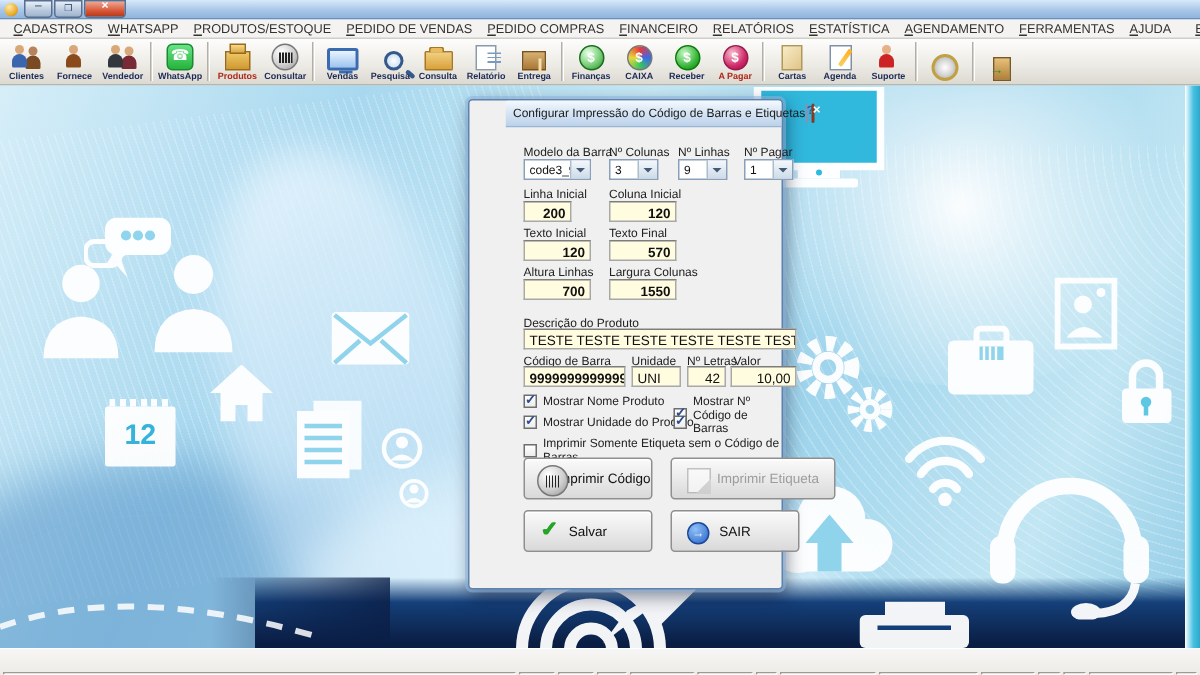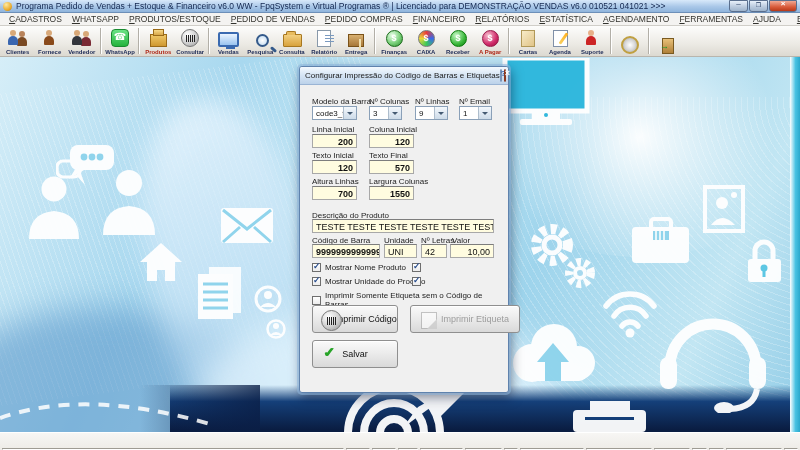--- a/index.html
+++ b/index.html
@@ -114,23 +114,23 @@
   .band-fade{position:absolute;left:140px;top:328px;width:120px;height:47px;
     background:linear-gradient(90deg,rgba(10,30,70,0),rgba(10,30,70,.8));}
   .strip-r{position:absolute;left:790px;top:0;width:10px;height:375px;
     background:linear-gradient(90deg,#ffffff,#49c2e2 55%,#2aa8cc);}
   .wicon{position:absolute;opacity:.95;}
   .cal{position:absolute;left:70px;top:214px;width:47px;height:40px;background:#fff;border-radius:2px;opacity:.95;}
   .cal::before{content:"";position:absolute;top:-5px;left:3px;right:3px;height:5px;
     background:repeating-linear-gradient(90deg,#fff 0 4px,rgba(255,255,255,0) 4px 7px);}
   .cal .day{position:absolute;left:0;right:0;top:9px;text-align:center;font-size:19px;font-weight:bold;color:#2fb2da;}
   
-  .dialog{position:absolute;left:299px;top:9px;width:210px;height:327px;box-sizing:border-box;
+  .dialog{position:absolute;left:312px;top:9px;width:210px;height:327px;box-sizing:border-box;
     background:#f0f0f0;border:1px solid #5f82ad;border-radius:3px;
-    box-shadow:0 0 0 2px rgba(140,180,220,.55),2px 4px 12px rgba(0,10,40,.5);}
+    box-shadow:0 0 0 2px rgba(140,180,220,.55),2px 4px 12px rgba(0,10,40,.5);padding-left:24px;}
   .dtitle{height:17px;border-radius:2px 2px 0 0;display:flex;align-items:center;
     background:linear-gradient(#f4f9fe,#d8e6f5 45%,#bcd2ea);border-bottom:1px solid #9ab4d4;}
   .dtitle .txt{font-size:8px;color:#1a1a1a;padding-left:5px;flex:1;white-space:nowrap;}
   .db{height:11px;border-radius:2px;margin-right:2px;border:1px solid #7a96ba;position:relative;
     background:linear-gradient(#f2f7fd,#cfe0f3);}
   .db.help{width:15px;}
   .db.help::after{content:"?";position:absolute;left:0;right:0;top:-1px;text-align:center;
     font-size:8px;font-weight:bold;color:#2a5aa8;}
   .db.close{width:24px;background:linear-gradient(#f0a890,#dd6644 55%,#c23a1a);border-color:#8a3a22;}
   .db.close::after{content:"×";position:absolute;left:0;right:0;top:-2px;text-align:center;
@@ -140,21 +140,21 @@
   .combo{position:absolute;height:14px;box-sizing:border-box;border:1px solid #8aa0b8;background:#fff;
     display:flex;align-items:center;}
   .combo .val{flex:1;padding-left:3px;font-size:8px;color:#111;white-space:nowrap;overflow:hidden;}
   .combo .arr{width:12px;height:100%;border-left:1px solid #aebdcc;position:relative;
     background:linear-gradient(#f4f8fc,#cddbe9);}
   .combo .arr::after{content:"";position:absolute;left:3px;top:5px;border:3px solid transparent;border-top-color:#445a72;}
   .yf{position:absolute;height:14px;box-sizing:border-box;border:1px solid #a8a8a8;border-top-color:#7d7d7d;
     background:#fffce0;font-size:9px;color:#101010;padding:2px 3px 0;white-space:nowrap;overflow:hidden;}
   .yf.num{text-align:right;font-weight:bold;}
   .yf.bold{font-weight:bold;}
-  .yf.ctr{text-align:left;}
+  .yf.ctr{text-align:right;}
   .yf.rt{text-align:right;}
   .cbrow{position:absolute;display:flex;align-items:center;}
   .cbx{width:9px;height:9px;box-sizing:border-box;border:1px solid #6e6e6e;background:linear-gradient(#fff,#ececec);
     position:relative;margin-right:4px;flex:none;}
   .cbx.checked::after{content:"✓";position:absolute;left:0px;top:-3px;font-size:9px;font-weight:bold;color:#2b4f8f;}
   .dbtn{position:absolute;height:28px;box-sizing:border-box;border:1px solid #8f8f8f;border-radius:3px;
     background:linear-gradient(#fafafa,#ececec 45%,#d9d9d9);box-shadow:inset 0 1px 0 #fff;
     display:flex;align-items:center;justify-content:center;font-size:9px;color:#111;}
   .dbtn.disabled{color:#9d9d9d;}
   .ic-bcbig{position:absolute;left:8px;top:4px;width:19px;height:19px;border-radius:50%;border:1px solid #777;
@@ -184,21 +184,20 @@
   .si.gray{background:linear-gradient(#e8e8e8,#9a9a9a);}
   .si.env{background:linear-gradient(#f8e8b0,#e0b040);}
 </style>
 </head>
 <body>
 
 <div class="screen">
 
   <div class="titlebar">
     <span class="winicon"></span>
-    <span class="wtitle">Programa Pedido de Vendas + Estoque &amp; Financeiro v6.0 WW - FpqSystem e Virtual Programas ® | Licenciado para  DEMONSTRAÇÃO VENDAS v6.0 010521 041021 &gt;&gt;&gt;</span>
     <span class="wbtns">
       <span class="wb min"></span>
       <span class="wb rest"></span>
       <span class="wb close"></span>
     </span>
   </div>
 
   <div class="menubar">
     <span class="mitem">CADASTROS</span>
     <span class="mitem">WHATSAPP</span>
@@ -333,20 +332,23 @@
         <path d="M3 66 Q3 39 29 37 Q55 39 55 66 Z" fill="#fff"></path>
       </svg>
     <svg class="wicon" style="left:221px;top:148px" width="52" height="40">
       <rect x="0" y="3" width="52" height="35" rx="3" fill="#fff"></rect>
       <path d="M2 5 L26 24 L50 5" fill="none" stroke="#8ed4ec" stroke-width="3"></path>
       <path d="M2 37 L19 22 M50 37 L33 22" stroke="#8ed4ec" stroke-width="3"></path>
       </svg>
     <svg class="wicon" style="left:140px;top:186px" width="42" height="38">
       <path d="M21 0 L42 19 L35 19 L35 38 L25 38 L25 27 L17 27 L17 38 L7 38 L7 19 L0 19 Z" fill="#fff"></path>
       </svg>
+    <div class="cal">
+      <div class="day">12</div>
+    </div>
     <svg class="wicon" style="left:198px;top:210px" width="44" height="52">
       <rect x="11" y="0" width="32" height="46" fill="#fff" opacity=".92"></rect>
       <rect x="0" y="7" width="35" height="45" fill="#fff"></rect>
       <path d="M5 17 H30 M5 25 H30 M5 33 H30 M5 41 H30" stroke="#8ed4ec" stroke-width="3"></path>
       </svg>
     <svg class="wicon" style="left:254px;top:228px" width="30" height="30">
       <circle cx="14" cy="14" r="12" fill="none" stroke="#fff" stroke-width="3"></circle>
       <circle cx="14" cy="10" r="4" fill="#fff"></circle>
         <path d="M6 22 Q14 14 22 22 Z" fill="#fff"></path>
       </svg>
@@ -427,41 +429,41 @@
       <div class="dtitle">
         <span class="txt">Configurar Impressão do Código de Barras e Etiquetas</span>
         <span class="db help"></span>
         <span class="db close"></span>
       </div>
       <div class="dbody">
 
         <span class="lbl" style="left:12px;top:12px">Modelo da Barra</span>
         <span class="lbl" style="left:69px;top:12px">Nº Colunas</span>
         <span class="lbl" style="left:115px;top:12px">Nº Linhas</span>
-        <span class="lbl" style="left:159px;top:12px">Nº Email</span>
+        <span class="lbl" style="left:159px;top:12px">Nº Pagar</span>
         <div class="combo" style="left:12px;top:21px;width:45px">
           <span class="val">code3_9</span>
             <span class="arr"></span>
           </div>
         <div class="combo" style="left:69px;top:21px;width:33px">
           <span class="val">3</span>
             <span class="arr"></span>
           </div>
         <div class="combo" style="left:115px;top:21px;width:33px">
           <span class="val">9</span>
             <span class="arr"></span>
           </div>
         <div class="combo" style="left:159px;top:21px;width:33px">
           <span class="val">1</span>
             <span class="arr"></span>
           </div>
 
         <span class="lbl" style="left:12px;top:40px">Linha Inicial</span>
         <span class="lbl" style="left:69px;top:40px">Coluna Inicial</span>
-        <div class="yf num" style="left:12px;top:49px;width:45px">200</div>
+        <div class="yf num" style="left:12px;top:49px;width:32px">200</div>
         <div class="yf num" style="left:69px;top:49px;width:45px">120</div>
 
         <span class="lbl" style="left:12px;top:66px">Texto Inicial</span>
         <span class="lbl" style="left:69px;top:66px">Texto Final</span>
         <div class="yf num" style="left:12px;top:75px;width:45px">120</div>
         <div class="yf num" style="left:69px;top:75px;width:45px">570</div>
 
         <span class="lbl" style="left:12px;top:92px">Altura Linhas</span>
         <span class="lbl" style="left:69px;top:92px">Largura Colunas</span>
         <div class="yf num" style="left:12px;top:101px;width:45px">700</div>
@@ -478,20 +480,21 @@
         <div class="yf" style="left:84px;top:159px;width:33px">UNI</div>
         <div class="yf ctr" style="left:121px;top:159px;width:26px">42</div>
         <div class="yf rt" style="left:150px;top:159px;width:44px">10,00</div>
 
         <div class="cbrow" style="left:12px;top:178px">
           <span class="cbx checked"></span>
           <span>Mostrar Nome Produto</span>
           </div>
         <div class="cbrow" style="left:112px;top:178px">
           <span class="cbx checked"></span>
+          <span>Mostrar Nº Código de Barras</span>
           </div>
         <div class="cbrow" style="left:12px;top:192px">
           <span class="cbx checked"></span>
           <span>Mostrar Unidade do Produto</span>
           </div>
         <div class="cbrow" style="left:112px;top:192px">
           <span class="cbx checked"></span>
           </div>
         <div class="cbrow" style="left:12px;top:206px">
           <span class="cbx"></span>
@@ -502,20 +505,24 @@
           <span class="ic-bcbig"></span>
           <span style="margin-left:20px">Imprimir Código</span>
           </div>
         <div class="dbtn disabled" style="left:110px;top:220px;width:110px">
           <span class="ic-label"></span>
           <span style="margin-left:20px">Imprimir Etiqueta</span>
           </div>
         <div class="dbtn" style="left:12px;top:255px;width:86px">
           <span class="ic-check">✓</span>
           <span>Salvar</span>
+          </div>
+        <div class="dbtn" style="left:110px;top:255px;width:86px">
+          <span class="ic-go"></span>
+          <span>SAIR</span>
           </div>
       </div>
     </div>
   </div>
 
   <div class="statusbar">
     <div class="sp grow">SUA CIDADE - RS 23 de Julho de 2021 - Sexta-feira</div>
     <div class="sp" style="width:24px">Num</div>
     <div class="sp" style="width:24px">Caps</div>
     <div class="sp dim" style="width:20px">Ins</div>

